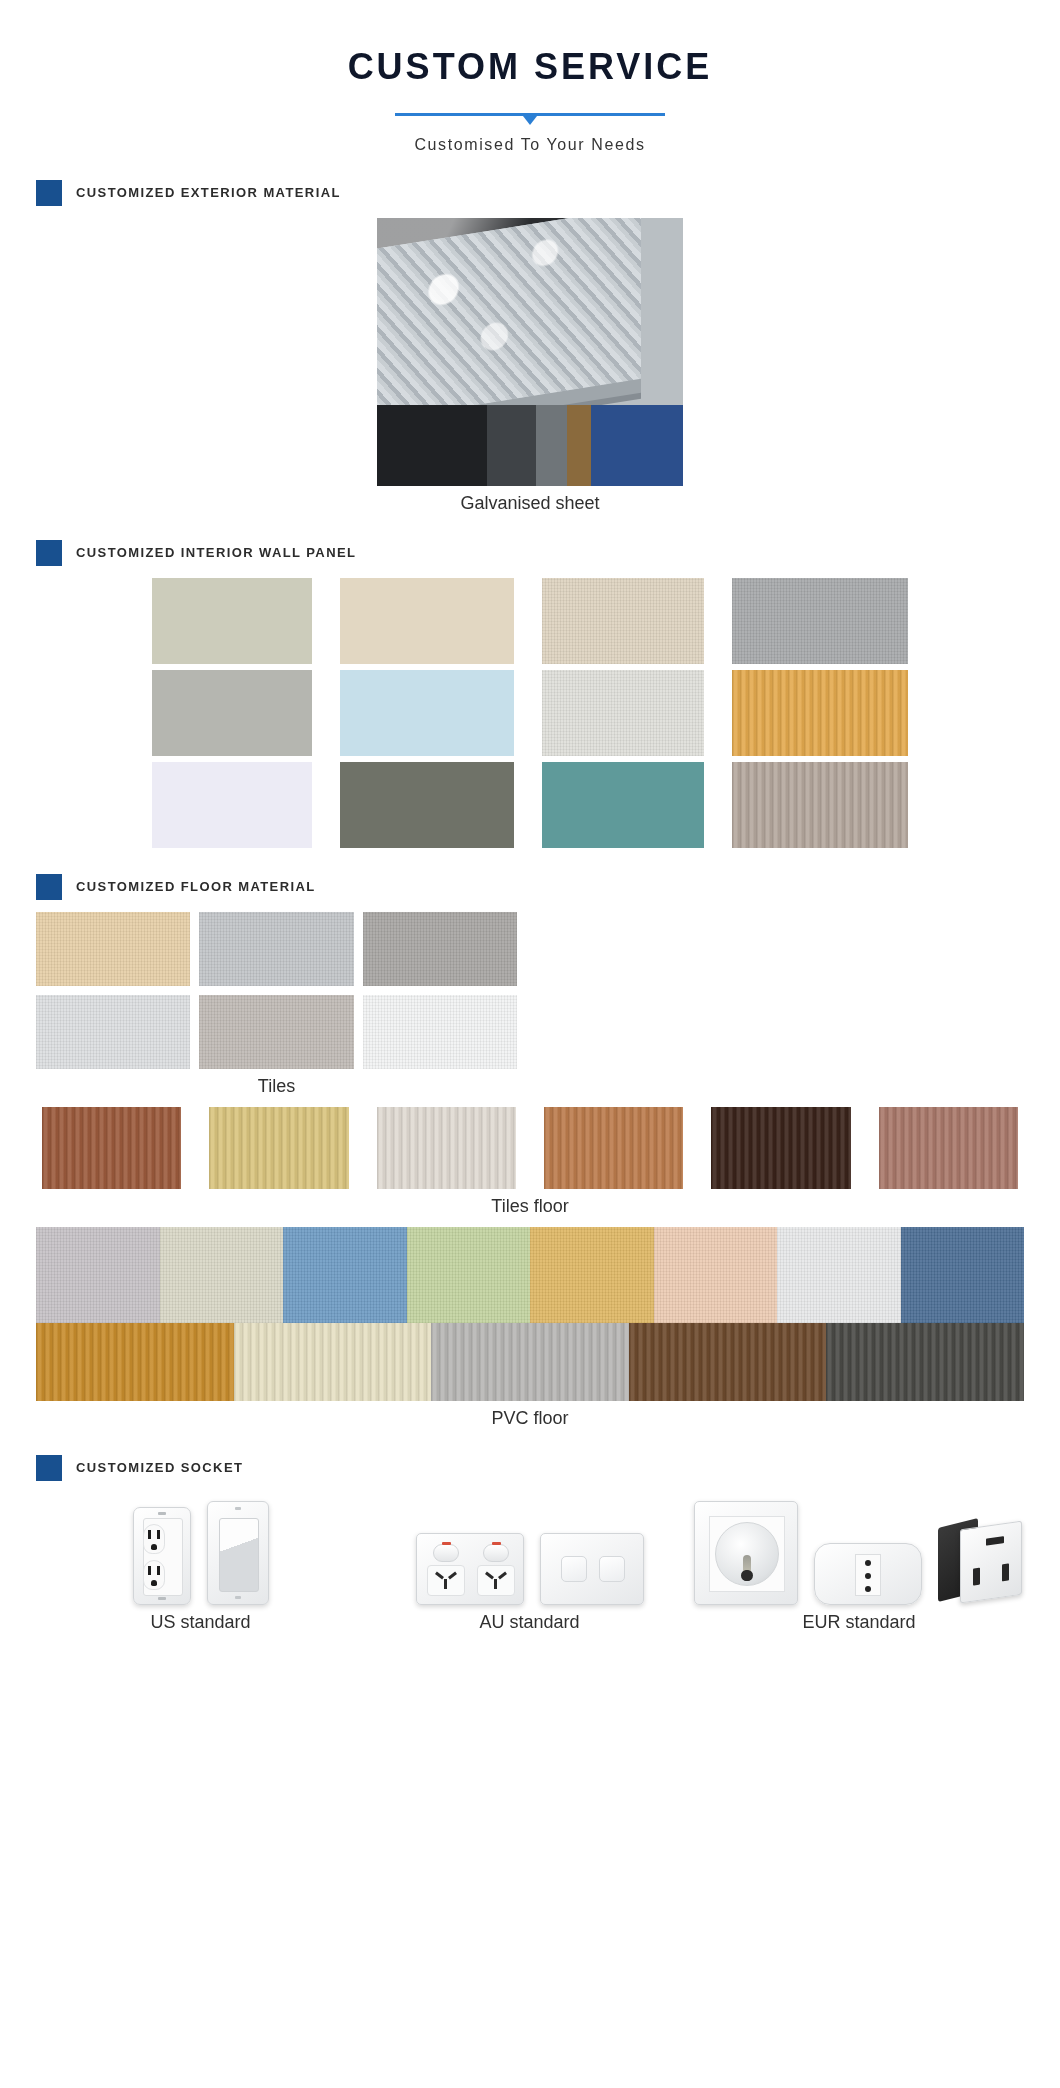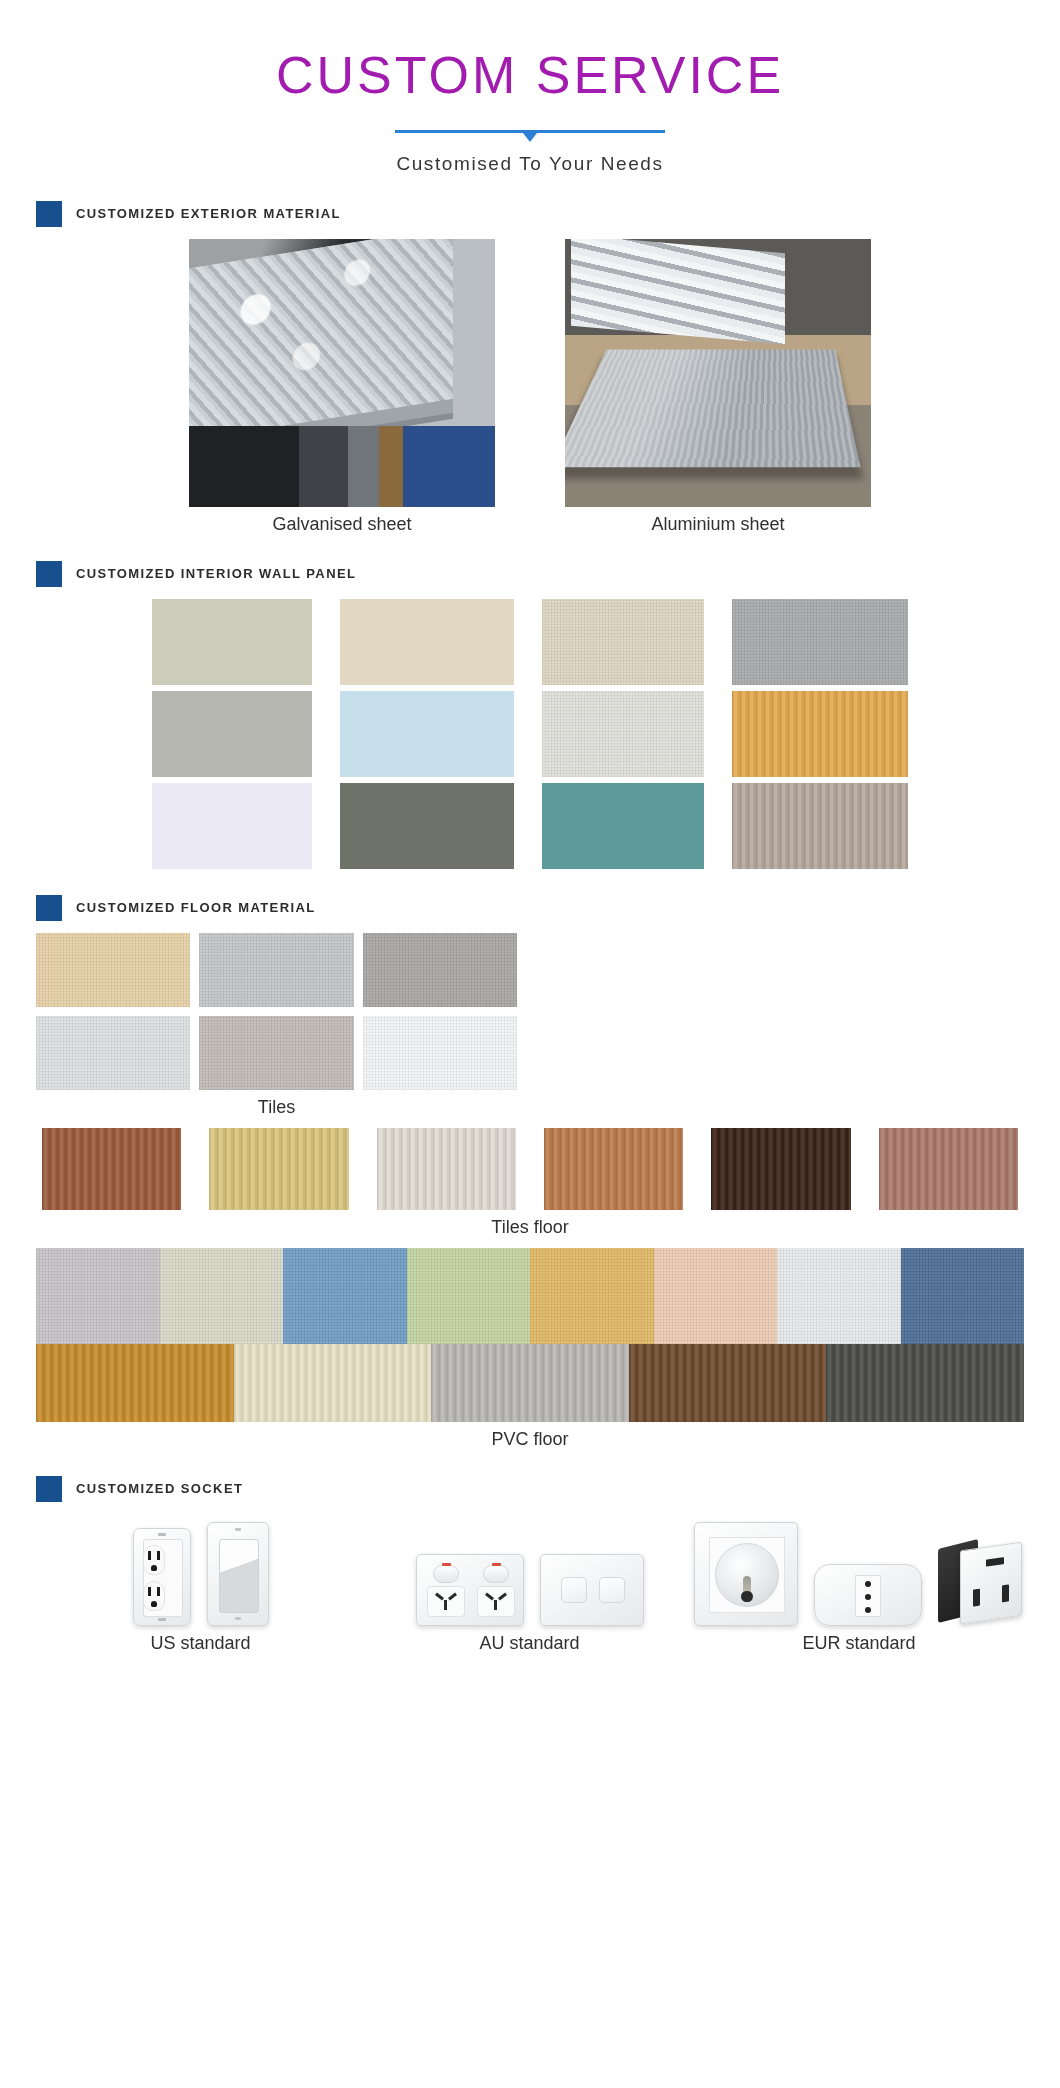--- a/index.html
+++ b/index.html
@@ -7,24 +7,24 @@
     width: 1060px;
     background: #ffffff;
     font-family: "Liberation Sans", sans-serif;
     color: #2b2b2b;
   }
   .page { width: 1060px; min-height: 2088px; position: relative; padding-bottom: 10px; }
 
   
   .hero { text-align: center; padding-top: 48px; }
   .hero-title {
-    font-size: 52px;
-    font-weight: 400;
+    font-size: 36px;
+    font-weight: 700;
     letter-spacing: 3px;
-    color: #a21caf;
+    color: #0f172a;
     line-height: 1.05;
   }
   .divider-wrap {
     margin: 22px auto 0;
     width: 270px;
     position: relative;
     height: 16px;
   }
   .divider-line {
     position: absolute;
@@ -36,21 +36,21 @@
     position: absolute;
     top: 8px; left: 50%;
     margin-left: -7px;
     width: 0; height: 0;
     border-left: 7px solid transparent;
     border-right: 7px solid transparent;
     border-top: 9px solid #2b7fd4;
   }
   .hero-sub {
     margin-top: 12px;
-    font-size: 19px;
+    font-size: 16px;
     letter-spacing: 1.6px;
     color: #353535;
   }
 
   
   .section { padding: 0 36px; }
   .sec-head {
     display: flex;
     align-items: center;
     gap: 14px;
@@ -359,24 +359,20 @@
   <div class="section">
     <div class="sec-head">
       <span class="sec-bullet"></span>
       <span class="sec-title">CUSTOMIZED EXTERIOR MATERIAL</span>
     </div>
     <div class="exterior-row">
       <div class="photo-card">
         <div class="photo ph-galv"></div>
         <div class="caption">Galvanised sheet</div>
       </div>
-      <div class="photo-card">
-        <div class="photo ph-alu"></div>
-        <div class="caption">Aluminium sheet</div>
-      </div>
     </div>
   </div>
 
   <div class="section">
     <div class="sec-head">
       <span class="sec-bullet"></span>
       <span class="sec-title">CUSTOMIZED INTERIOR WALL PANEL</span>
     </div>
     <div class="wallpanel-row" id="wallpanel-row">
         <div class="grid">

